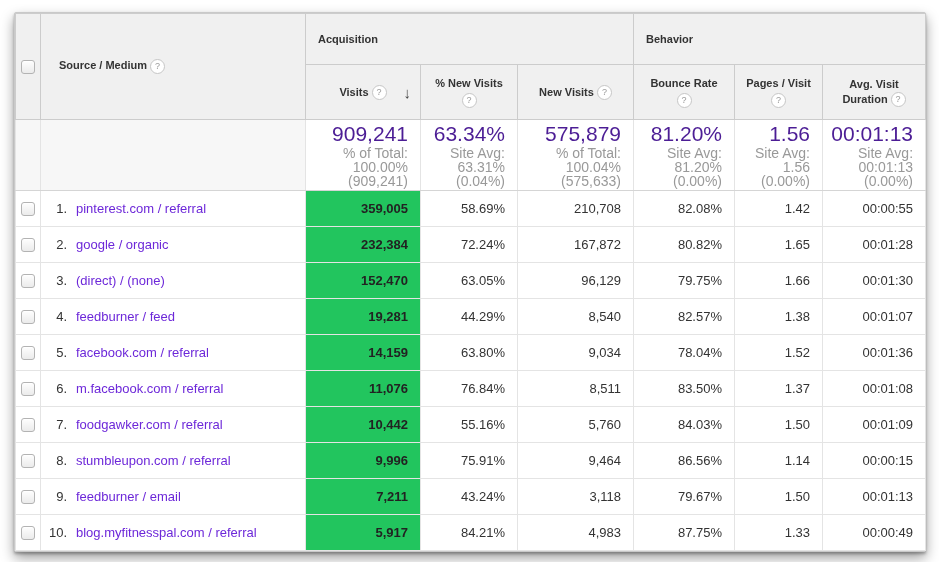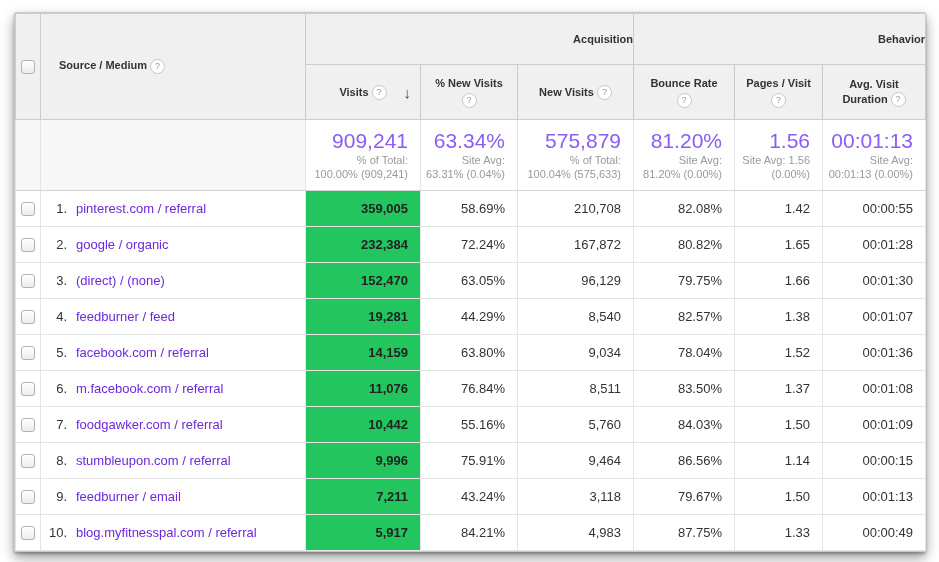--- a/index.html
+++ b/index.html
@@ -16,21 +16,21 @@
   col.c-cb{width:25px;} col.c-dim{width:265px;} col.c-visits{width:115px;}
   col.c-pctnew{width:97px;} col.c-newv{width:116px;} col.c-bounce{width:101px;}
   col.c-pages{width:88px;} col.c-avg{width:103px;}
 
   th,td{border:1px solid #e4e4e4;padding:0;}
   thead th{
     background:#f0f0f0;border:1px solid #ccc;
     font-size:11px;font-weight:bold;color:#333;
   }
   tr.group-row th{height:50px;vertical-align:middle;}
-  th.group-head{text-align:right;padding-left:12px;}
+  th.group-head{text-align:left;padding-left:12px;}
   th.cb-head{text-align:center;vertical-align:middle;}
   th.dim-head{text-align:left;padding-left:18px;vertical-align:middle;}
   tr.colhead-row th{height:54px;vertical-align:middle;text-align:center;cursor:pointer;}
 
   .inline-head{display:inline-flex;align-items:center;gap:3px;justify-content:flex-end;}
   .stack-head .help{margin-top:4px;}
   .help{
     display:inline-block;width:13px;height:13px;border-radius:50%;
     background:#fff;border:1px solid #c6c6c6;color:#999;
     font-size:9px;font-weight:normal;line-height:13px;text-align:center;
@@ -41,22 +41,22 @@
     position:absolute;right:9px;top:50%;transform:translateY(-50%);
     font-size:15px;color:#444;font-weight:bold;
   }
   .wrap-head{display:block;line-height:15px;text-align:center;padding:0 4px;}
   .wrap-head .help{margin-left:3px;}
 
   
   tr.summary-row td{height:70px;vertical-align:middle;background:#fff;border-bottom:1px solid #d5d5d5;}
   tr.summary-row td.cb-cell, tr.summary-row td.dim-cell{background:#f7f7f7;}
   td.sum-cell{text-align:right;padding-right:12px;}
-  .sum-val{font-size:21px;color:#8b5cf6;line-height:24px;letter-spacing:0;}
-  .sum-sub{font-size:11px;color:#999;line-height:14px;}
+  .sum-val{font-size:21px;color:#4c1d95;line-height:24px;letter-spacing:0;}
+  .sum-sub{font-size:14px;color:#999;line-height:14px;}
 
   
   tr.data-row td{height:35px;vertical-align:middle;background:#fff;font-size:13px;}
   td.cb-cell{background:#f6f6f6;text-align:center;}
   td.dim-cell{text-align:left;}
   .rank{display:inline-block;width:26px;text-align:right;margin-right:9px;color:#333;}
   .src-link{color:#6d28d9;text-decoration:none;}
   td.num{text-align:right;padding-right:12px;color:#333;}
   td.num.visits{font-weight:bold;color:#222;background:#22c55e;}
 

